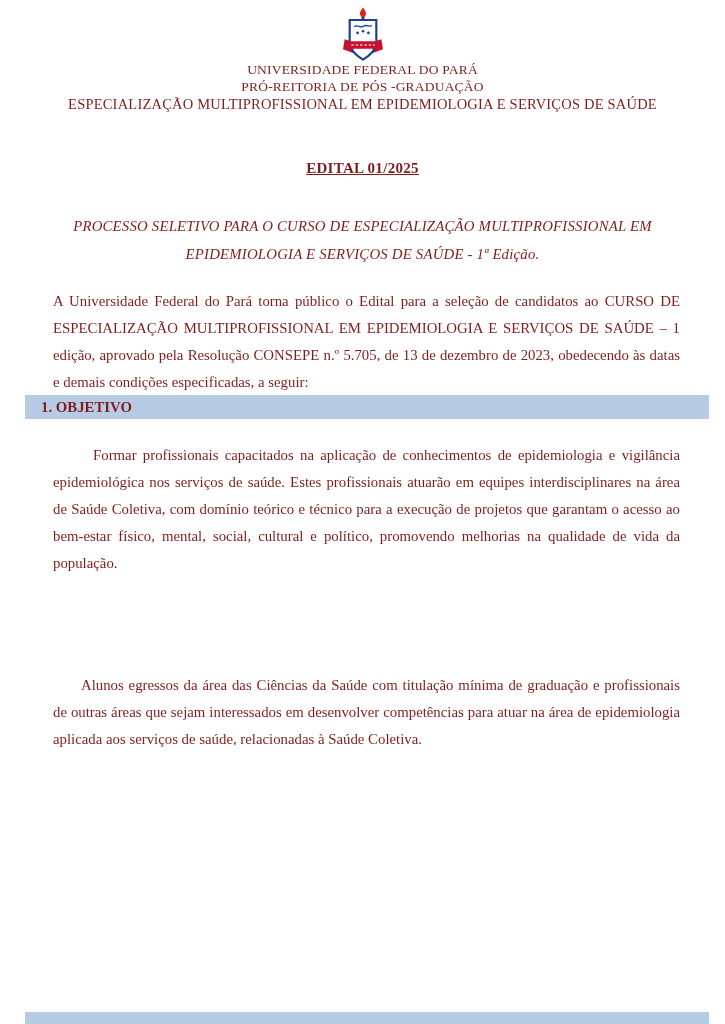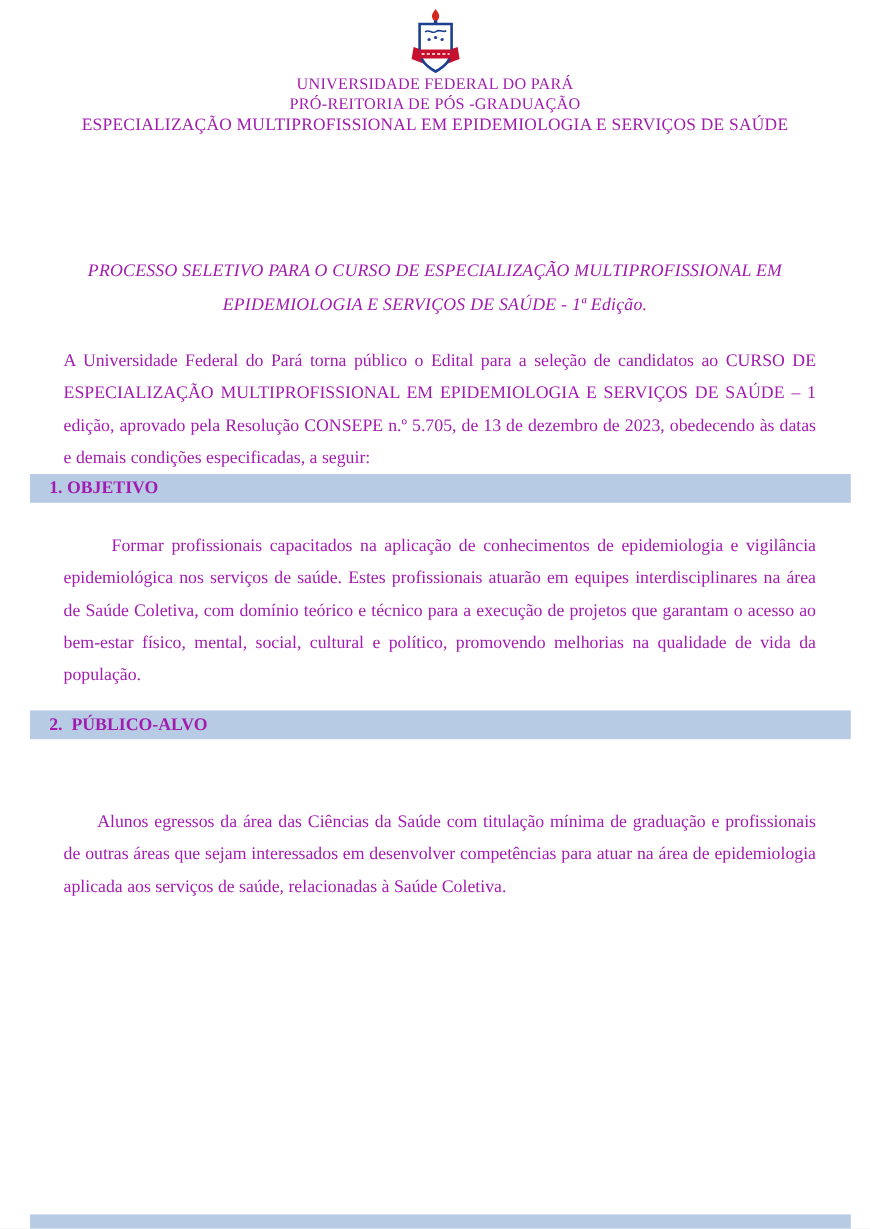--- a/index.html
+++ b/index.html
@@ -2,21 +2,21 @@
 <html><head>
 <meta charset="utf-8">
 <style>
   html,body { margin:0; padding:0; background:#e8e8e8; }
   .page {
     position:relative;
     width:725px; height:1024px;
     margin:0 auto;
     background:#ffffff;
     font-family:"Liberation Serif", serif;
-    color:#a21caf;
+    color:#7f1d1d;
     overflow:hidden;
   }
   .abs { position:absolute; }
   .center { left:0; width:725px; text-align:center; }
 
   .crest { top:7px; left:50%; transform:translateX(-50%); }
 
   .hdr-line1 { top:62px; font-size:13.5px; letter-spacing:0.2px; }
   .hdr-line2 { top:79px; font-size:13.5px; letter-spacing:0.2px; }
   .hdr-line3 { top:96px; font-size:14.5px; letter-spacing:0.2px; }
@@ -69,30 +69,30 @@
     <circle cx="30" cy="28.5" r="1.6" fill="#1d3f8f"></circle>
     <circle cx="36.5" cy="30.5" r="1.6" fill="#1d3f8f"></circle>
     <rect x="13" y="40.5" width="34" height="9" fill="#c8102e"></rect>
     <path d="M16 45 h28" stroke="#ffffff" stroke-width="1.3" stroke-dasharray="3 2.2"></path>
   </svg>
 
   <div class="abs center hdr-line1">UNIVERSIDADE FEDERAL DO PARÁ</div>
   <div class="abs center hdr-line2">PRÓ-REITORIA DE PÓS -GRADUAÇÃO</div>
   <div class="abs center hdr-line3">ESPECIALIZAÇÃO MULTIPROFISSIONAL EM EPIDEMIOLOGIA E SERVIÇOS DE SAÚDE</div>
 
+  <div class="abs center edital">EDITAL 01/2025</div>
 
   <div class="abs center process-title">
     <div>PROCESSO SELETIVO PARA O CURSO DE ESPECIALIZAÇÃO MULTIPROFISSIONAL EM</div>
     <div>EPIDEMIOLOGIA E SERVIÇOS DE SAÚDE - 1ª Edição.</div>
   </div>
 
   <p class="abs bodytext intro">A Universidade Federal do Pará torna público o Edital para a seleção de candidatos ao CURSO DE ESPECIALIZAÇÃO MULTIPROFISSIONAL EM EPIDEMIOLOGIA E SERVIÇOS DE SAÚDE – 1 edição, aprovado pela Resolução CONSEPE n.º 5.705, de 13 de dezembro de 2023, obedecendo às datas e demais condições especificadas, a seguir:</p>
 
   <div class="abs sec-heading h-objetivo">1. OBJETIVO</div>
   <p class="abs bodytext para-objetivo">Formar profissionais capacitados na aplicação de conhecimentos de epidemiologia e vigilância epidemiológica nos serviços de saúde. Estes profissionais atuarão em equipes interdisciplinares na área de Saúde Coletiva, com domínio teórico e técnico para a execução de projetos que garantam o acesso ao bem-estar físico, mental, social, cultural e político, promovendo melhorias na qualidade de vida da população.</p>
 
-  <div class="abs sec-heading h-publico">2.  PÚBLICO-ALVO</div>
   <p class="abs bodytext para-publico">Alunos egressos da área das Ciências da Saúde com titulação mínima de graduação e profissionais de outras áreas que sejam interessados em desenvolver competências para atuar na área de epidemiologia aplicada aos serviços de saúde, relacionadas à Saúde Coletiva.</p>
 
 
   <div class="abs sec-heading h-partial"></div>
 
 </div>
 
 </body></html>

